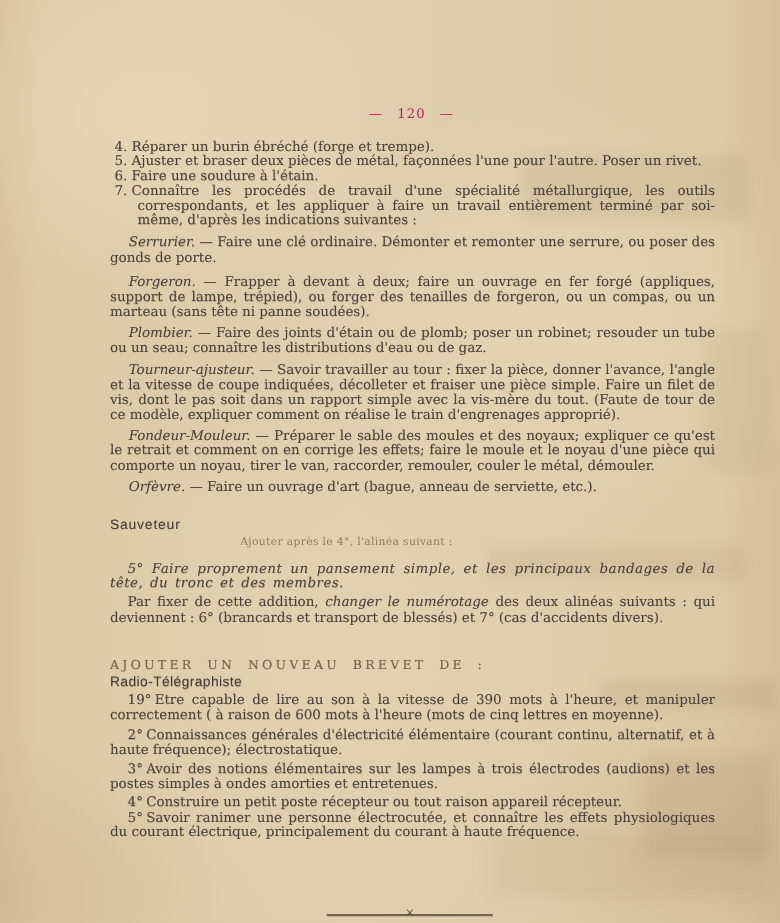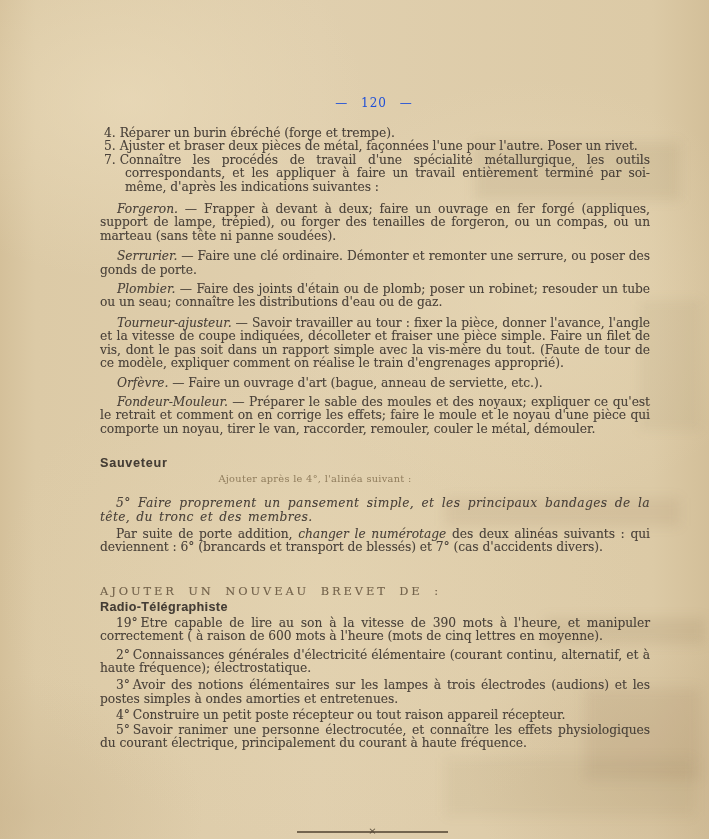--- a/index.html
+++ b/index.html
@@ -12,36 +12,36 @@
       radial-gradient(ellipse 500px 400px at 45% 70%, rgba(230,214,178,.4) 0%, rgba(230,214,178,0) 65%),
       radial-gradient(ellipse 300px 200px at 95% 92%, rgba(196,173,136,.5) 0%, rgba(196,173,136,0) 70%),
       radial-gradient(ellipse 260px 200px at 3% 97%, rgba(200,178,140,.45) 0%, rgba(200,178,140,0) 70%),
       linear-gradient(90deg, #d4c09a 0%, #dccaa6 5%, #e0cfae 45%, #dccaa6 92%, #d3bf99 100%),
       linear-gradient(180deg, #d8c5a0 0%, #dfcdab 8%, #dfcdab 90%, #d6c29c 100%);
     font-family:"DejaVu Serif", serif;
   }
   .ghost{position:absolute;filter:blur(6px);pointer-events:none;}
   .page-header{
     position:absolute;left:100px;top:96px;width:548px;
-    text-align:center;font-size:12px;color:#1d4ed8;
+    text-align:center;font-size:12px;color:#be185d;
     word-spacing:8px;letter-spacing:1px;
   }
   .content{
     position:absolute;left:100px;top:127px;width:550px;
     font-size:12.2px;line-height:13.4px;color:#4a423a;
     text-align:justify;
     text-shadow:0.3px 0.3px 0 rgba(74,66,58,.28);
   }
   .content p{margin:0;}
   p.item{margin-left:25px;text-indent:-21px;}
   p.item .num{margin-right:4px;}
   p.trade{text-indent:17px;}
   i.tname{font-style:italic;}
   h2.subhead{
-    margin:0;font-family:"Liberation Sans", sans-serif;font-weight:bold;
+    margin:0;font-family:"Liberation Sans", sans-serif;font-weight:normal;
     font-size:12.5px;line-height:14px;color:#443d35;letter-spacing:0.8px;
     text-align:left;text-shadow:0.3px 0.3px 0 rgba(68,61,53,.3);
   }
   h2.radio{letter-spacing:0.4px;}
   p.note{
     font-size:9.8px;line-height:11px;color:#8f7c5c;
     width:430px;text-align:center;text-shadow:none;letter-spacing:0.3px;
   }
   p.addition{font-style:italic;text-indent:16px;letter-spacing:0.4px;word-spacing:2px;}
   p.parsuite{text-indent:16px;}
@@ -69,33 +69,34 @@
 <div class="ghost" style="top:618px;left:545px;width:160px;height:26px;background:rgba(118,94,58,.11);"></div>
 <div class="ghost" style="top:688px;left:585px;width:115px;height:92px;background:rgba(118,94,58,.09);"></div>
 <div class="ghost" style="top:758px;left:445px;width:250px;height:58px;background:rgba(118,94,58,.06);"></div>
 
 <div class="page-header">— 120 —</div>
 
 <div class="content">
 
   <p class="item"><span class="num">4.</span><span>Réparer un burin ébréché (forge et trempe).</span></p>
   <p class="item"><span class="num">5.</span><span>Ajuster et braser deux pièces de métal, façonnées l'une pour l'autre. Poser un rivet.</span></p>
+  <p class="item"><span class="num">6.</span><span>Faire une soudure à l'étain.</span></p>
   <p class="item"><span class="num">7.</span><span>Connaître les procédés de travail d'une spécialité métallurgique, les outils correspondants, et les appliquer à faire un travail entièrement terminé par soi-même, d'après les indications suivantes :</span></p>
 
+  <p class="trade" style="margin-top:7px"><i class="tname">Serrurier.</i><span> — Faire une clé ordinaire. Démonter et remonter une serrure, ou poser des gonds de porte.</span></p>
   <p class="trade" style="margin-top:9px"><i class="tname">Forgeron.</i><span> — Frapper à devant à deux; faire un ouvrage en fer forgé (appliques, support de lampe, trépied), ou forger des tenailles de forgeron, ou un compas, ou un marteau (sans tête ni panne soudées).</span></p>
-  <p class="trade" style="margin-top:7px"><i class="tname">Serrurier.</i><span> — Faire une clé ordinaire. Démonter et remonter une serrure, ou poser des gonds de porte.</span></p>
   <p class="trade" style="margin-top:6px"><i class="tname">Plombier.</i><span> — Faire des joints d'étain ou de plomb; poser un robinet; resouder un tube ou un seau; connaître les distributions d'eau ou de gaz.</span></p>
   <p class="trade" style="margin-top:7px"><i class="tname">Tourneur-ajusteur.</i><span> — Savoir travailler au tour : fixer la pièce, donner l'avance, l'angle et la vitesse de coupe indiquées, décolleter et fraiser une pièce simple. Faire un filet de vis, dont le pas soit dans un rapport simple avec la vis-mère du tout. (Faute de tour de ce modèle, expliquer comment on réalise le train d'engrenages approprié).</span></p>
+  <p class="trade" style="margin-top:6px"><i class="tname">Fondeur-Mouleur.</i><span> — Préparer le sable des moules et des noyaux; expliquer ce qu'est le retrait et comment on en corrige les effets; faire le moule et le noyau d'une pièce qui comporte un noyau, tirer le van, raccorder, remouler, couler le métal, démouler.</span></p>
   <p class="trade" style="margin-top:6px"><i class="tname">Orfèvre.</i><span> — Faire un ouvrage d'art (bague, anneau de serviette, etc.).</span></p>
-  <p class="trade" style="margin-top:6px"><i class="tname">Fondeur-Mouleur.</i><span> — Préparer le sable des moules et des noyaux; expliquer ce qu'est le retrait et comment on en corrige les effets; faire le moule et le noyau d'une pièce qui comporte un noyau, tirer le van, raccorder, remouler, couler le métal, démouler.</span></p>
 
   <h2 class="subhead" style="margin-top:20px">Sauveteur</h2>
   <p class="note" style="margin-top:3px">Ajouter après le 4°, l'alinéa suivant :</p>
   <p class="addition" style="margin-top:13px">5° Faire proprement un pansement simple, et les principaux bandages de la tête, du tronc et des membres.</p>
-  <p class="parsuite" style="margin-top:4px"><span>Par suite de porte addition, </span><i>changer le numérotage</i><span> des deux alinéas suivants : qui deviennent : 6° (brancards et transport de blessés) et 7° (cas d'accidents divers).</span></p>
+  <p class="parsuite" style="margin-top:4px"><span>Par fixer de cette addition, </span><i>changer le numérotage</i><span> des deux alinéas suivants : qui deviennent : 6° (brancards et transport de blessés) et 7° (cas d'accidents divers).</span></p>
 
   <p class="banner" style="margin-top:30px">AJOUTER UN NOUVEAU BREVET DE :</p>
   <h2 class="subhead radio" style="margin-top:2px">Radio-Télégraphiste</h2>
 
   <p class="bitem" style="margin-top:3px"><span class="num">19°</span><span>Etre capable de lire au son à la vitesse de 390 mots à l'heure, et manipuler correctement ( à raison de 600 mots à l'heure (mots de cinq lettres en moyenne).</span></p>
   <p class="bitem" style="margin-top:5px"><span class="num">2°</span><span>Connaissances générales d'électricité élémentaire (courant continu, alternatif, et à haute fréquence); électrostatique.</span></p>
   <p class="bitem" style="margin-top:4px"><span class="num">3°</span><span>Avoir des notions élémentaires sur les lampes à trois électrodes (audions) et les postes simples à ondes amorties et entretenues.</span></p>
   <p class="bitem" style="margin-top:3px"><span class="num">4°</span><span>Construire un petit poste récepteur ou tout raison appareil récepteur.</span></p>
   <p class="bitem" style="margin-top:1px"><span class="num">5°</span><span>Savoir ranimer une personne électrocutée, et connaître les effets physiologiques du courant électrique, principalement du courant à haute fréquence.</span></p>
 

